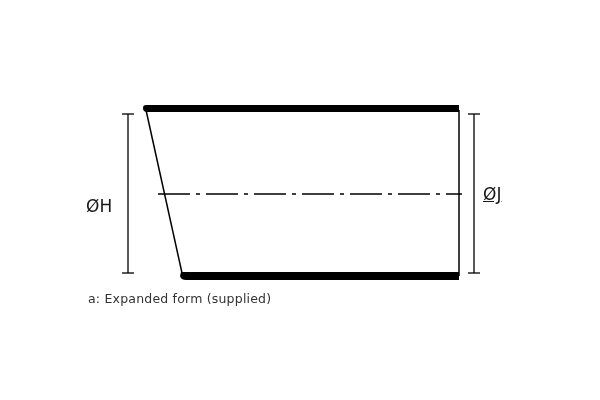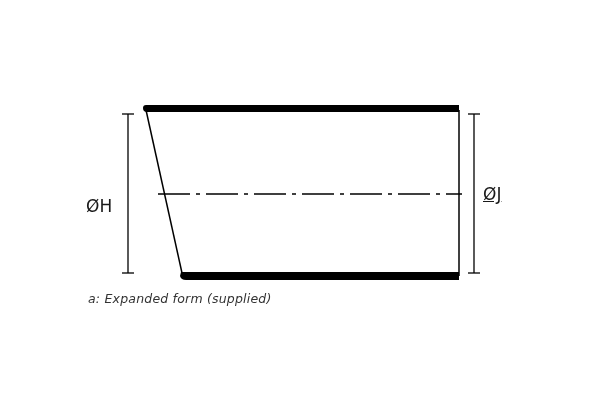--- a/index.html
+++ b/index.html
@@ -9,21 +9,20 @@
     position: absolute;
     font-family: "DejaVu Sans", sans-serif;
     font-size: 17px;
     color: #1a1a1a;
   }
   .caption {
     position: absolute;
     left: 88px; top: 291px;
     font-family: "DejaVu Sans", sans-serif;
     font-size: 12.5px;
-    font-style: italic;
     color: #333333;
     letter-spacing: 0.2px;
   }
 </style>
 </head>
 <body>
 
 <svg id="drawing" width="600" height="400" viewBox="0 0 600 400">
 
   <path d="M146 105 Q143 105 143 108 Q143 112 147 112 L459 112 L459 105 Z" fill="#000"></path>

